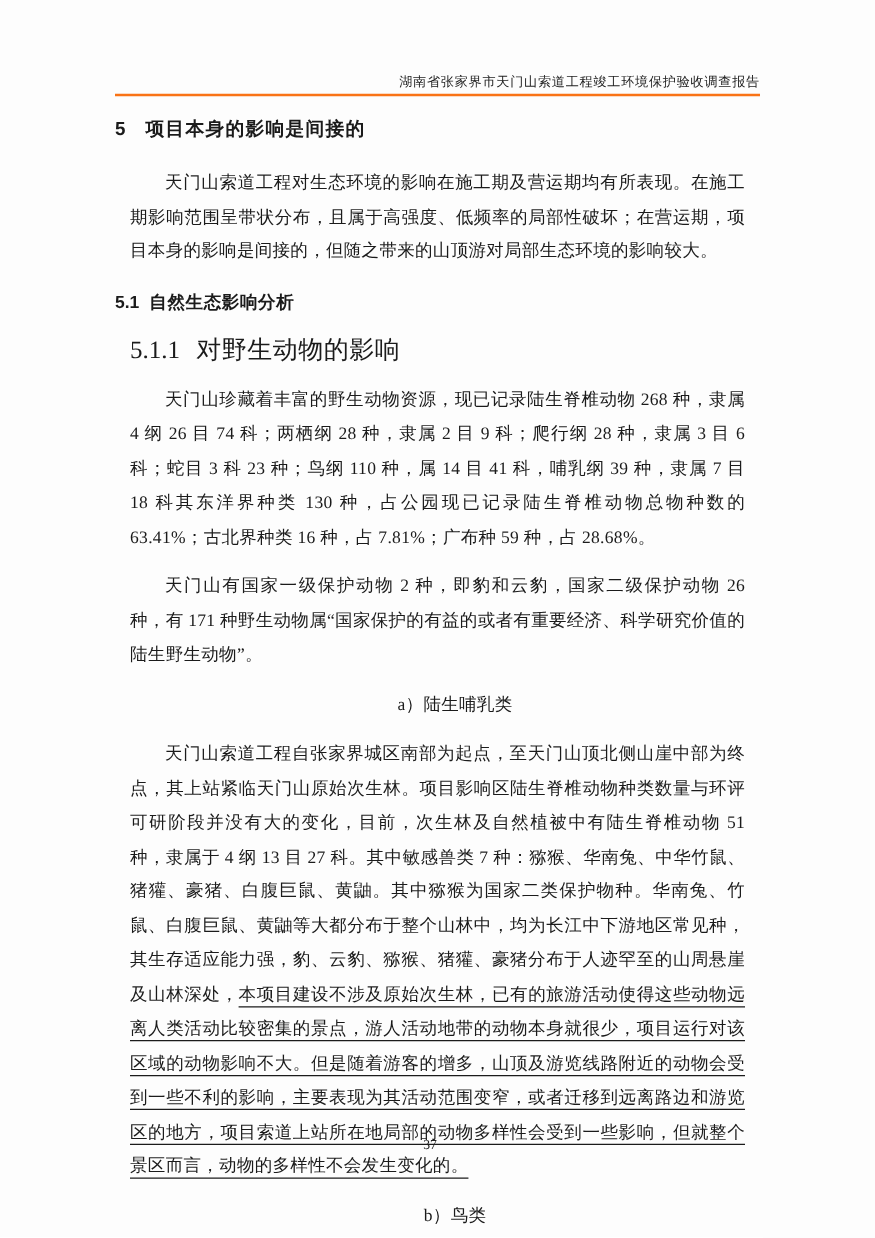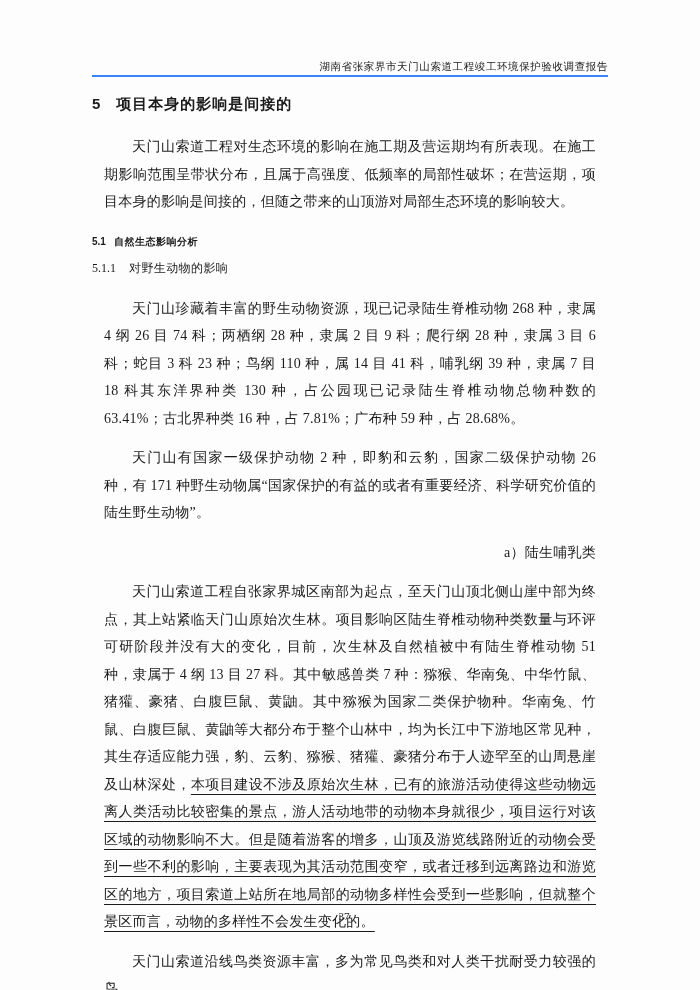--- a/index.html
+++ b/index.html
@@ -12,21 +12,21 @@
     width: 700px;
     height: 990px;
     background: #fdfdfd;
     color: #1b1b1b;
     font-family: "Liberation Serif", "DejaVu Serif", serif;
     box-sizing: border-box;
     padding: 60px 92px 0 92px;
     overflow: hidden;
   }
   .header {
-    border-bottom: 2px solid #3b82f6;
+    border-bottom: 2px solid #f97316;
     padding-bottom: 2px;
   }
   .header-text {
     text-align: right;
     font-size: 10.5px;
     letter-spacing: 0.6px;
     line-height: 13px;
     color: #222222;
   }
   .doc-body { width: 516px; }
@@ -34,45 +34,45 @@
     font-family: "Liberation Sans", "DejaVu Sans", sans-serif;
     font-size: 15px;
     font-weight: bold;
     letter-spacing: 1px;
     line-height: 22px;
     margin: 16px 0 18px 0;
   }
   h1.h1 .num { margin-right: 16px; letter-spacing: 0; }
   h2.h2 {
     font-family: "Liberation Sans", "DejaVu Sans", sans-serif;
-    font-size: 10px;
+    font-size: 14px;
     font-weight: bold;
     letter-spacing: 0.5px;
     line-height: 27.5px;
     margin: 0;
   }
   h2.h2 .num { margin-right: 8px; letter-spacing: 0; }
   h3.h3 {
     font-family: "Liberation Serif", "DejaVu Serif", serif;
-    font-size: 12px;
+    font-size: 20px;
     font-weight: normal;
     letter-spacing: 0.4px;
     line-height: 27.5px;
-    margin: 0;
+    margin: 12px;
   }
   h3.h3 .num { margin-right: 13px; letter-spacing: 0; }
   p.para {
     font-size: 14px;
     line-height: 27.5px;
     letter-spacing: 0.25px;
     text-align: justify;
     text-indent: 2em;
     margin: 12px;
   }
-  p.para.label { text-align: right; }
+  p.para.label { text-align: center; }
   .u {
     text-decoration: underline;
     text-underline-offset: 5px;
     text-decoration-thickness: 1px;
   }
   .footer {
     position: absolute;
     left: 0;
     top: 910px;
     width: 688px;
@@ -91,19 +91,20 @@
 
   <div class="doc-body" id="doc-body">
       <h1 class="h1"><span class="num">5</span><span>项目本身的影响是间接的</span></h1>
       <p class="para"><span class="">天门山索道工程对生态环境的影响在施工期及营运期均有所表现。在施工期影响范围呈带状分布，且属于高强度、低频率的局部性破坏；在营运期，项目本身的影响是间接的，但随之带来的山顶游对局部生态环境的影响较大。</span></p>
       <h2 class="h2"><span class="num">5.1</span><span>自然生态影响分析</span></h2>
       <h3 class="h3"><span class="num">5.1.1</span><span>对野生动物的影响</span></h3>
       <p class="para"><span class="">天门山珍藏着丰富的野生动物资源，现已记录陆生脊椎动物 268 种，隶属 4 纲 26 目 74 科；两栖纲 28 种，隶属 2 目 9 科；爬行纲 28 种，隶属 3 目 6 科；蛇目 3 科 23 种；鸟纲 110 种，属 14 目 41 科，哺乳纲 39 种，隶属 7 目 18 科其东洋界种类 130 种，占公园现已记录陆生脊椎动物总物种数的 63.41%；古北界种类 16 种，占 7.81%；广布种 59 种，占 28.68%。</span></p>
       <p class="para"><span class="">天门山有国家一级保护动物 2 种，即豹和云豹，国家二级保护动物 26 种，有 171 种野生动物属“国家保护的有益的或者有重要经济、科学研究价值的陆生野生动物”。</span></p>
       <p class="para label"><span class="">a）陆生哺乳类</span></p>
       <p class="para"><span class="">天门山索道工程自张家界城区南部为起点，至天门山顶北侧山崖中部为终点，其上站紧临天门山原始次生林。项目影响区陆生脊椎动物种类数量与环评可研阶段并没有大的变化，目前，次生林及自然植被中有陆生脊椎动物 51 种，隶属于 4 纲 13 目 27 科。其中敏感兽类 7 种：猕猴、华南兔、中华竹鼠、猪獾、豪猪、白腹巨鼠、黄鼬。其中猕猴为国家二类保护物种。华南兔、竹鼠、白腹巨鼠、黄鼬等大都分布于整个山林中，均为长江中下游地区常见种，其生存适应能力强，豹、云豹、猕猴、猪獾、豪猪分布于人迹罕至的山周悬崖及山林深处，</span><span class="u">本项目建设不涉及原始次生林，已有的旅游活动使得这些动物远离人类活动比较密集的景点，游人活动地带的动物本身就很少，项目运行对该区域的动物影响不大。但是随着游客的增多，山顶及游览线路附近的动物会受到一些不利的影响，主要表现为其活动范围变窄，或者迁移到远离路边和游览区的地方，项目索道上站所在地局部的动物多样性会受到一些影响，但就整个景区而言，动物的多样性不会发生变化的。</span></p>
+      <p class="para label"><span class="">b）鸟类</span></p>
       <p class="para"><span class="">天门山索道沿线鸟类资源丰富，多为常见鸟类和对人类干扰耐受力较强的鸟</span></p>
     </div>
 
   <div class="footer">
     <span>37</span>
   </div>
 </div>
 
 </body></html>

